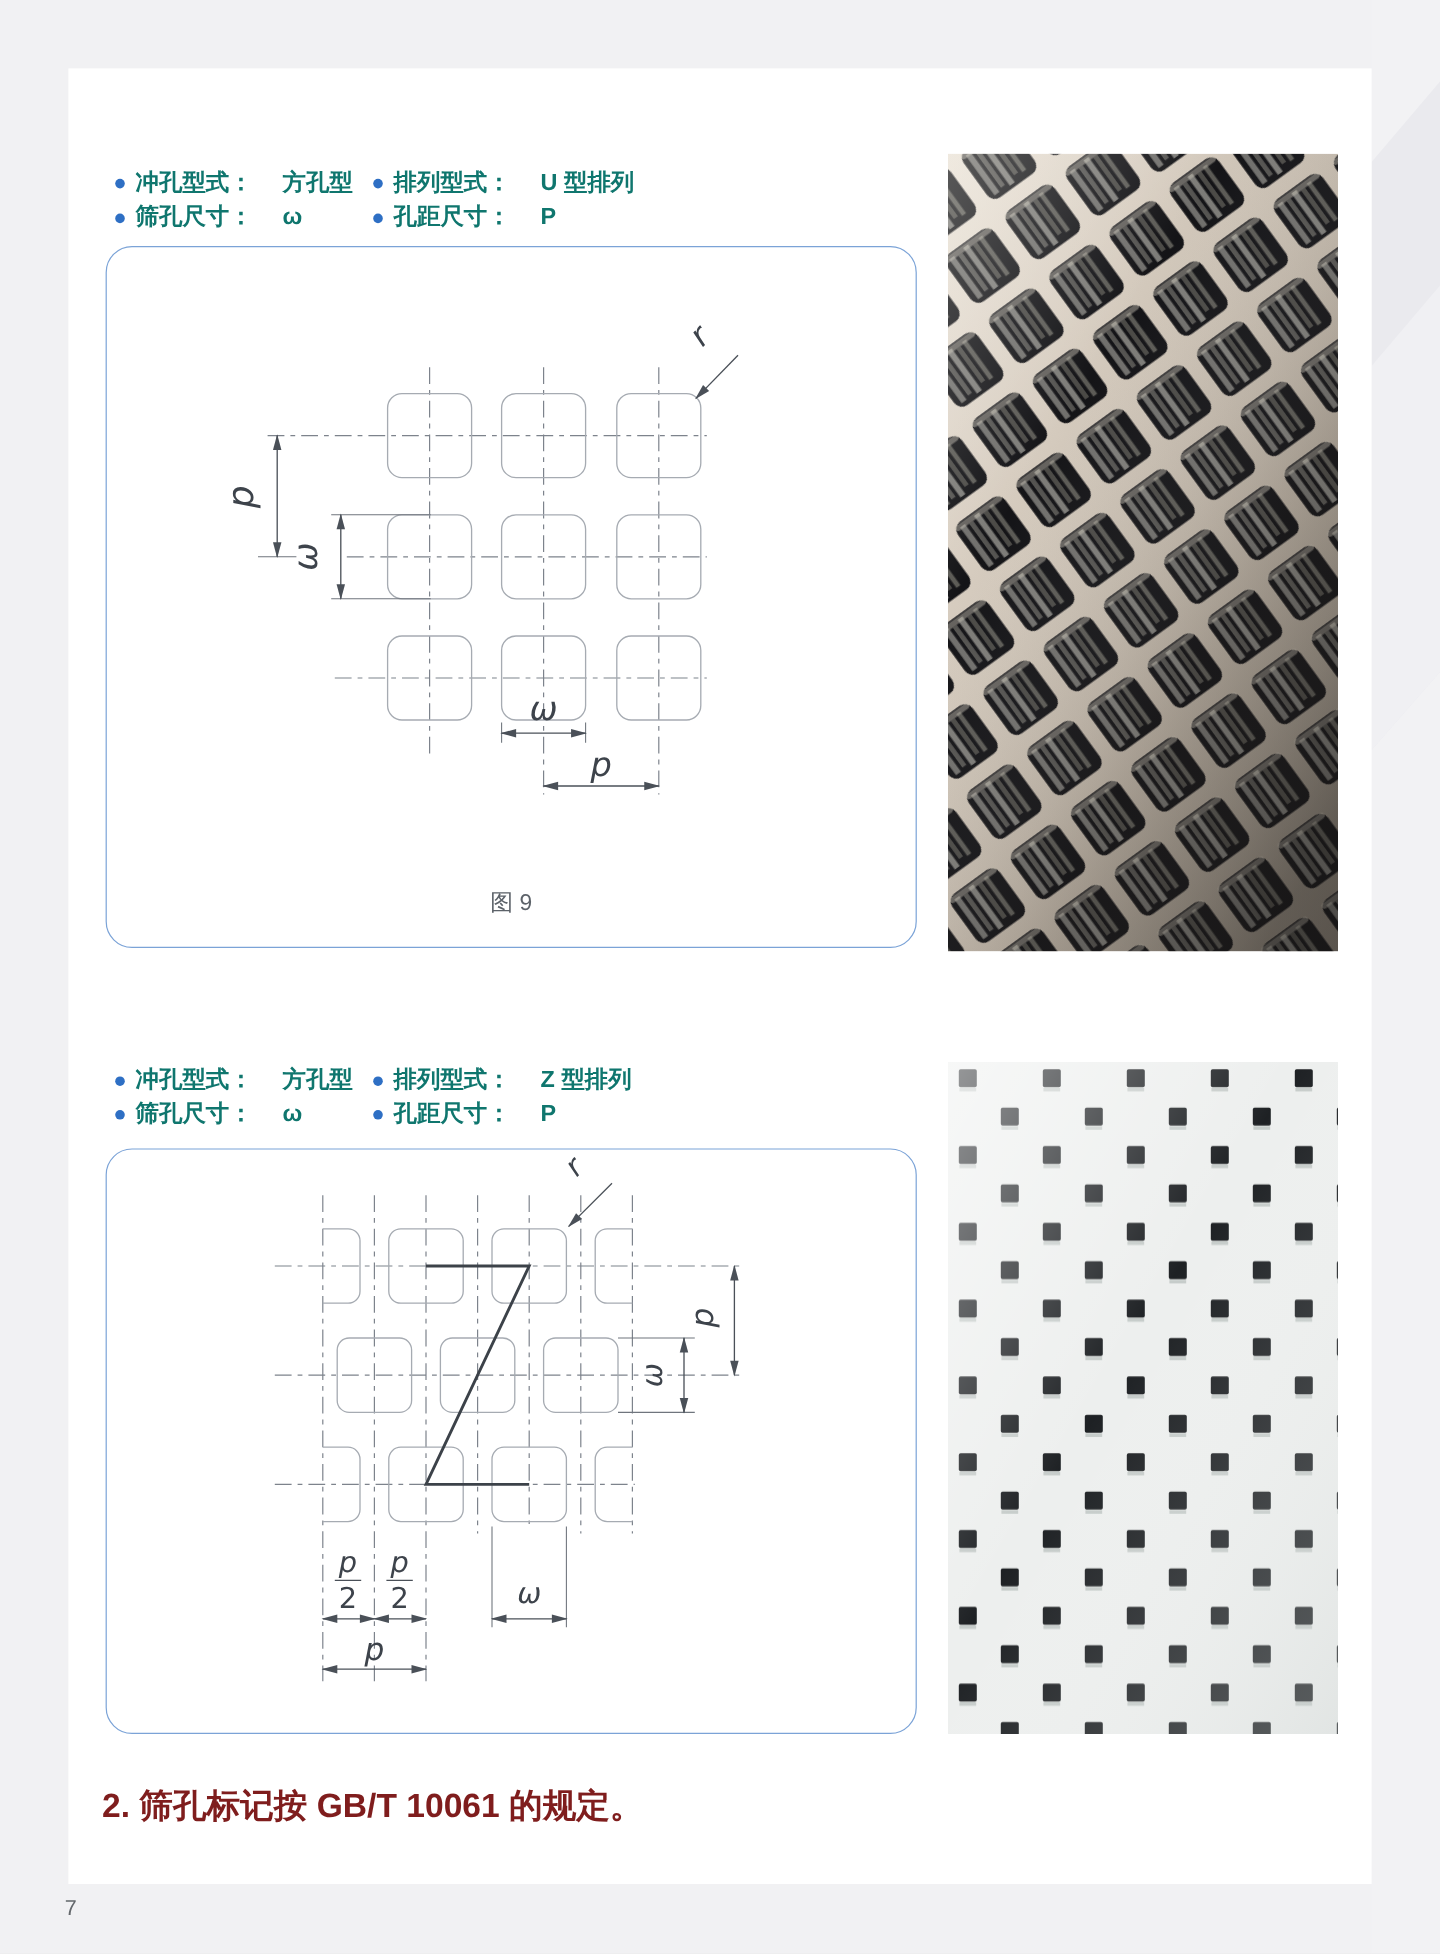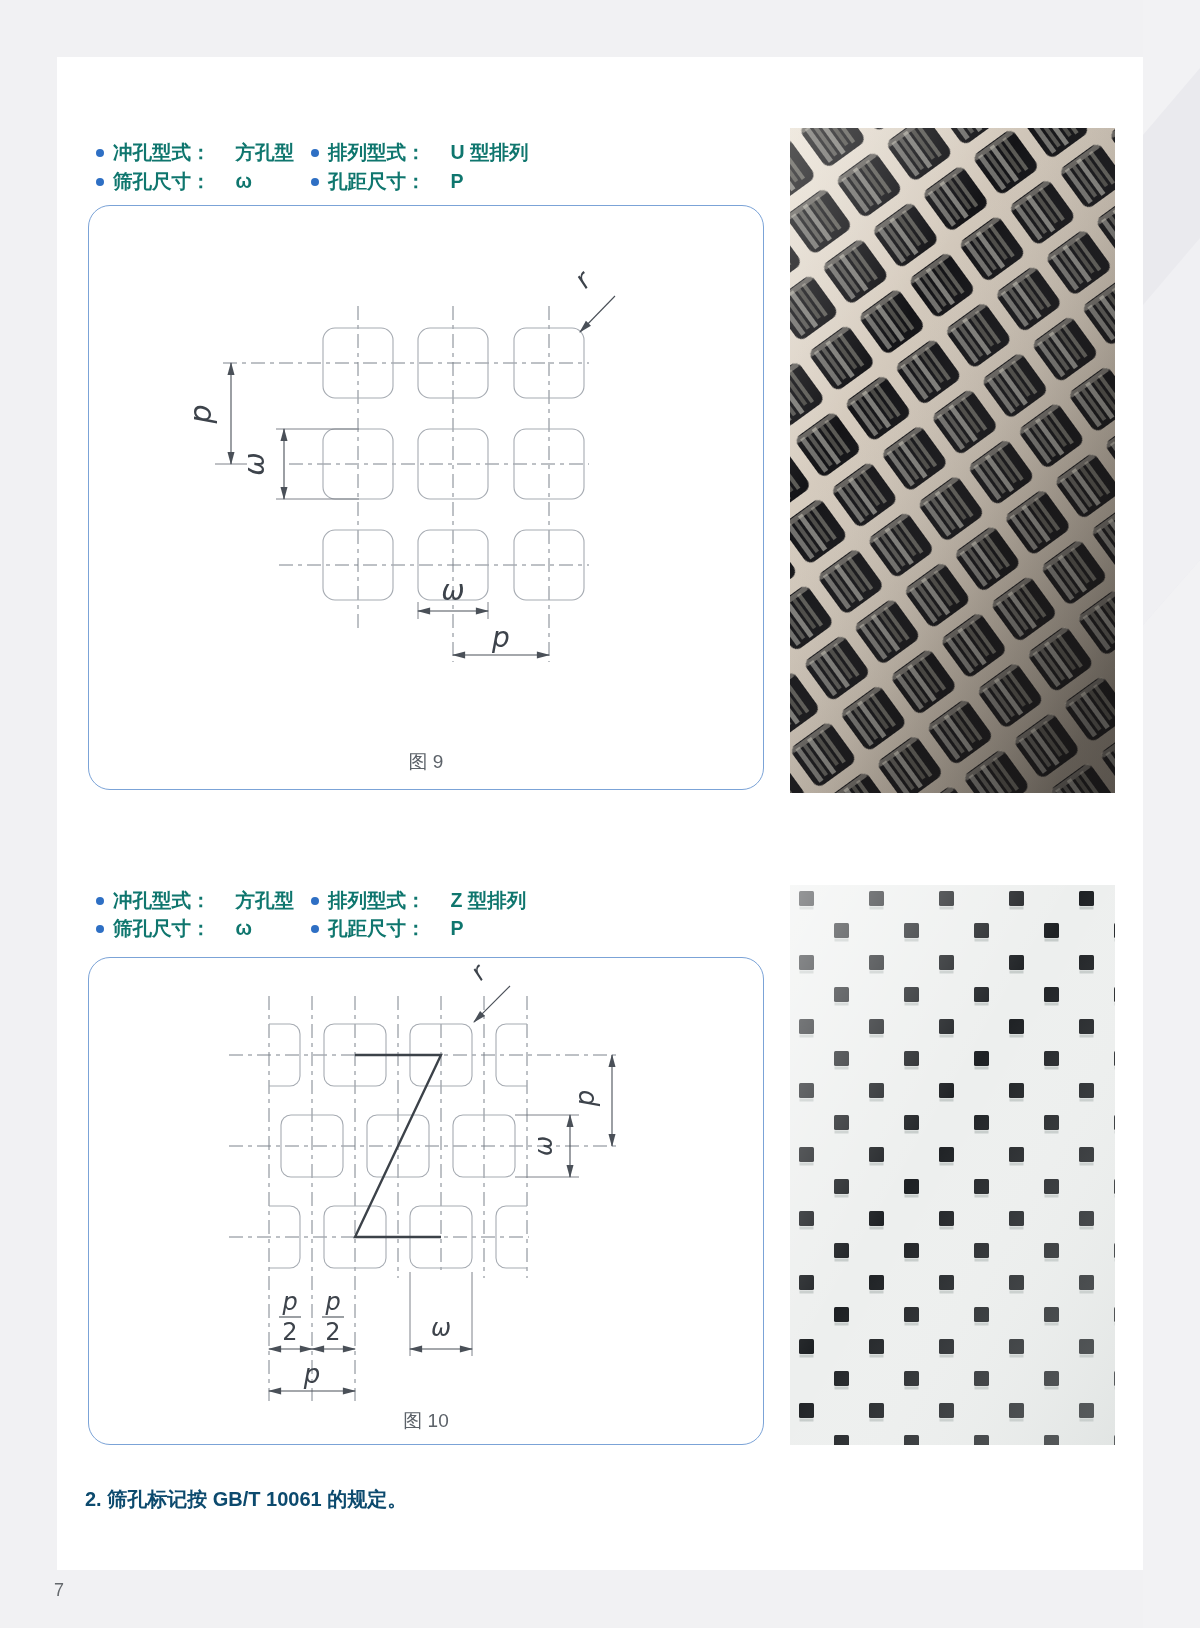--- a/index.html
+++ b/index.html
@@ -22,21 +22,21 @@
   .figcap{position:absolute;left:0;right:0;text-align:center;font-size:19px;color:#5c6269;}
   
   .cl{stroke:#7d838c;stroke-width:1;stroke-dasharray:14 5 4 5;fill:none;}
   .sq{stroke:#a6abb2;stroke-width:1.1;fill:none;}
   .ext{stroke:#6f757d;stroke-width:0.9;fill:none;}
   .dim{stroke:#4a5058;stroke-width:1.1;fill:none;}
   .zl{stroke:#3c4249;stroke-width:2.4;fill:none;}
   .dl{fill:#3d434b;font-style:italic;font-family:"DejaVu Sans",sans-serif;}
   .dn{fill:#3d434b;font-style:normal;font-family:"DejaVu Sans",sans-serif;}
   .photo{position:absolute;overflow:hidden;}
-  .footnote{position:absolute;font-size:20px;font-weight:bold;color:#0c4a6e;white-space:nowrap;}
+  .footnote{position:absolute;font-size:28px;font-weight:bold;color:#7f1d1d;white-space:nowrap;}
   .pagenum{position:absolute;font-size:18px;color:#64686c;}
 </style>
 </head>
 <body>
 
 <div class="canvas">
 
   <div class="deco">
     <div class="d1"></div>
     <div class="d2"></div>
@@ -105,21 +105,21 @@
       <line class="ext" x1="399" y1="396" x2="399" y2="413"></line>
       <line class="dim" x1="329" y1="405" x2="399" y2="405" marker-start="url(#ar9)" marker-end="url(#ar9)"></line>
       <text class="dl" x="364" y="394" font-size="28" text-anchor="middle">ω</text>
 
       <line class="dim" x1="364" y1="449" x2="460" y2="449" marker-start="url(#ar9)" marker-end="url(#ar9)"></line>
       <text class="dl" x="412" y="441" font-size="28" text-anchor="middle">p</text>
 
       <line class="dim" x1="491" y1="126" x2="526" y2="90" marker-start="url(#ar9)"></line>
       <text class="dl" x="0" y="0" font-size="26" text-anchor="middle" transform="translate(500,80) rotate(-45)">r</text>
     </svg>
-    <div class="figcap" style="bottom:14px;margin-top:28px;">图 9</div>
+    <div class="figcap" style="bottom:24px;margin-top:28px;">图 9</div>
   </div>
 
   <div class="photo" style="left:790px;top:128px;width:325px;height:665px;">
     <svg width="325" height="665" viewBox="0 0 325 665">
       <defs>
         <linearGradient id="pg1" x1="0" y1="0" x2="1" y2="1">
           <stop offset="0" stop-color="#e9e1d6"></stop>
             <stop offset="0.28" stop-color="#d7cdc0"></stop>
           <stop offset="0.55" stop-color="#c0b6a9"></stop>
             <stop offset="0.8" stop-color="#a49b8f"></stop>
@@ -227,21 +227,20 @@
       <text class="dl" x="223" y="425" font-size="26" text-anchor="middle">p</text>
 
       <line class="ext" x1="321" y1="314" x2="321" y2="398"></line>
       <line class="ext" x1="383" y1="314" x2="383" y2="398"></line>
       <line class="dim" x1="321" y1="391" x2="383" y2="391" marker-start="url(#ar10)" marker-end="url(#ar10)"></line>
       <text class="dl" x="352" y="378" font-size="24" text-anchor="middle">ω</text>
 
       <line class="dim" x1="385" y1="64" x2="421" y2="28" marker-start="url(#ar10)"></line>
       <text class="dl" x="0" y="0" font-size="24" text-anchor="middle" transform="translate(395,20) rotate(-45)">r</text>
     </svg>
-    <div class="figcap" style="bottom:10px;">图 10</div>
   </div>
 
   <div class="photo" style="left:790px;top:885px;width:325px;height:560px;">
     <svg width="325" height="560" viewBox="0 0 325 560">
       <defs>
         <pattern id="holes2" width="70" height="64" patternUnits="userSpaceOnUse">
           <rect x="9.5" y="21.5" width="14" height="3" fill="#c6ccca"></rect>
           <rect x="44.5" y="53.5" width="14" height="3" fill="#c6ccca"></rect>
           <rect x="9" y="6" width="15" height="15" rx="1.5" fill="#1e2124"></rect>
           <rect x="44" y="38" width="15" height="15" rx="1.5" fill="#1e2124"></rect>

